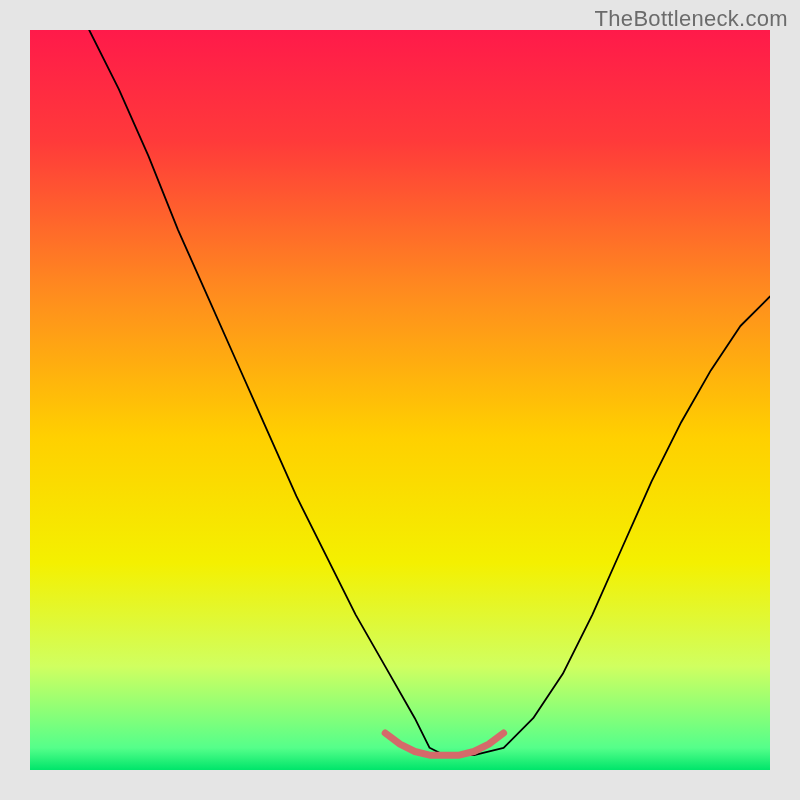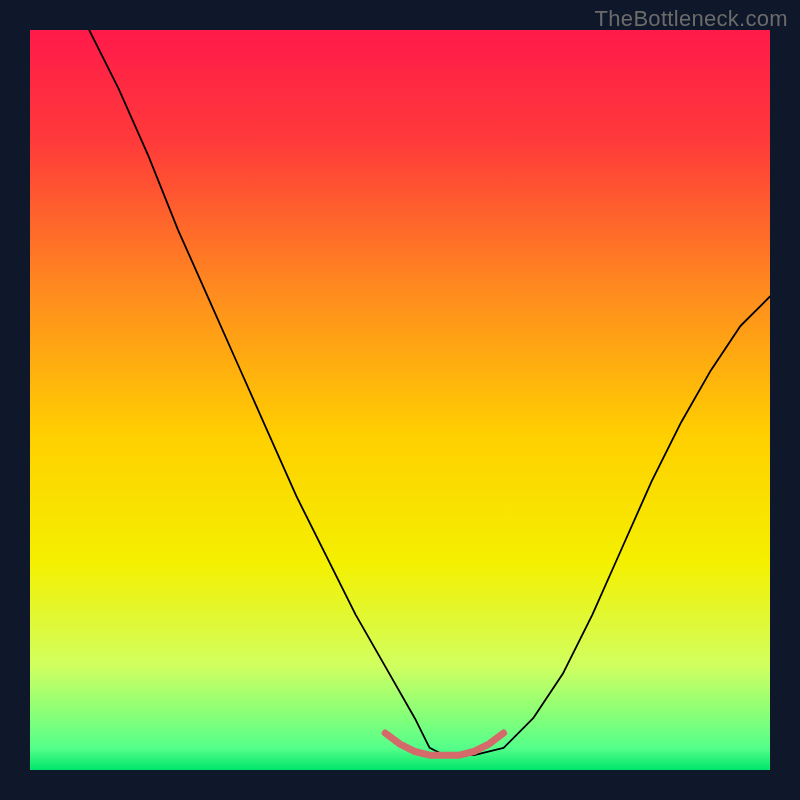--- a/index.html
+++ b/index.html
@@ -8,21 +8,21 @@
     width: 800px;
     height: 800px;
     background: #000;
     overflow: hidden;
     font-family: Arial, Helvetica, sans-serif;
   }
   .stage {
     position: relative;
     width: 800px;
     height: 800px;
-    background: #0f172a;
+    background: #e5e5e5;
   }
   .plot {
     position: absolute;
     left: 30px;
     top: 30px;
     width: 740px;
     height: 740px;
   }
   .watermark {
     position: absolute;

